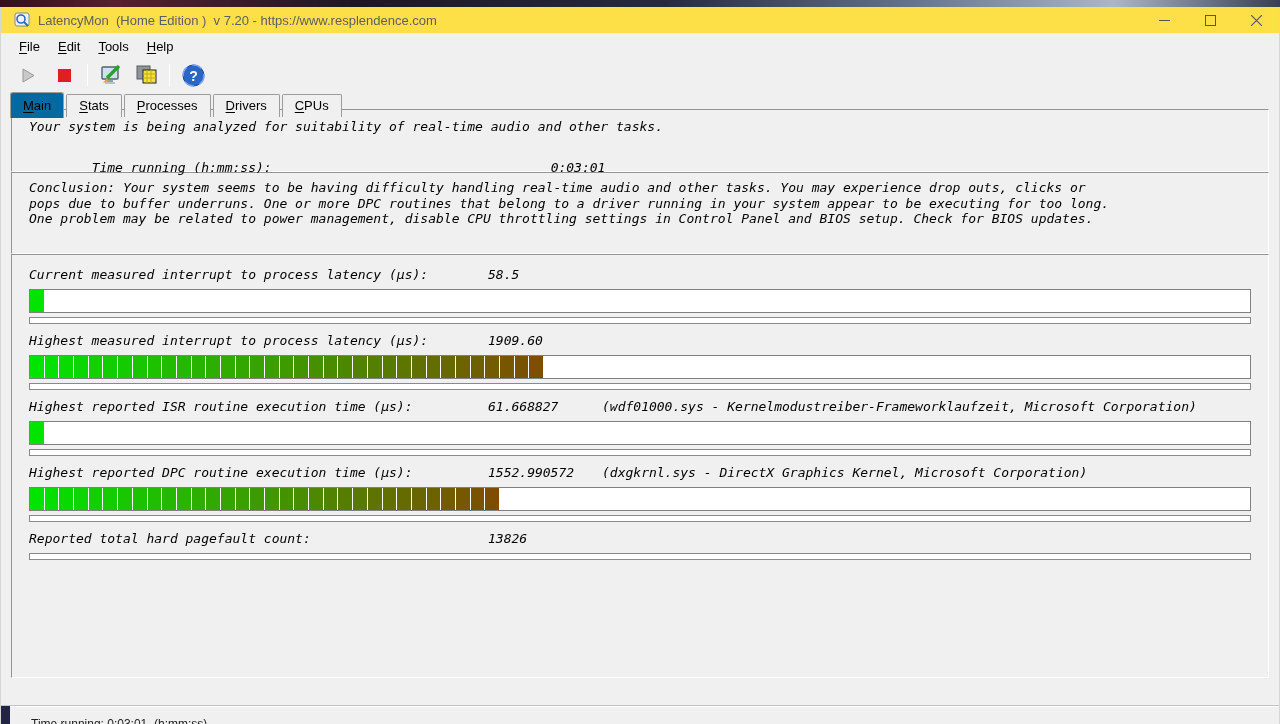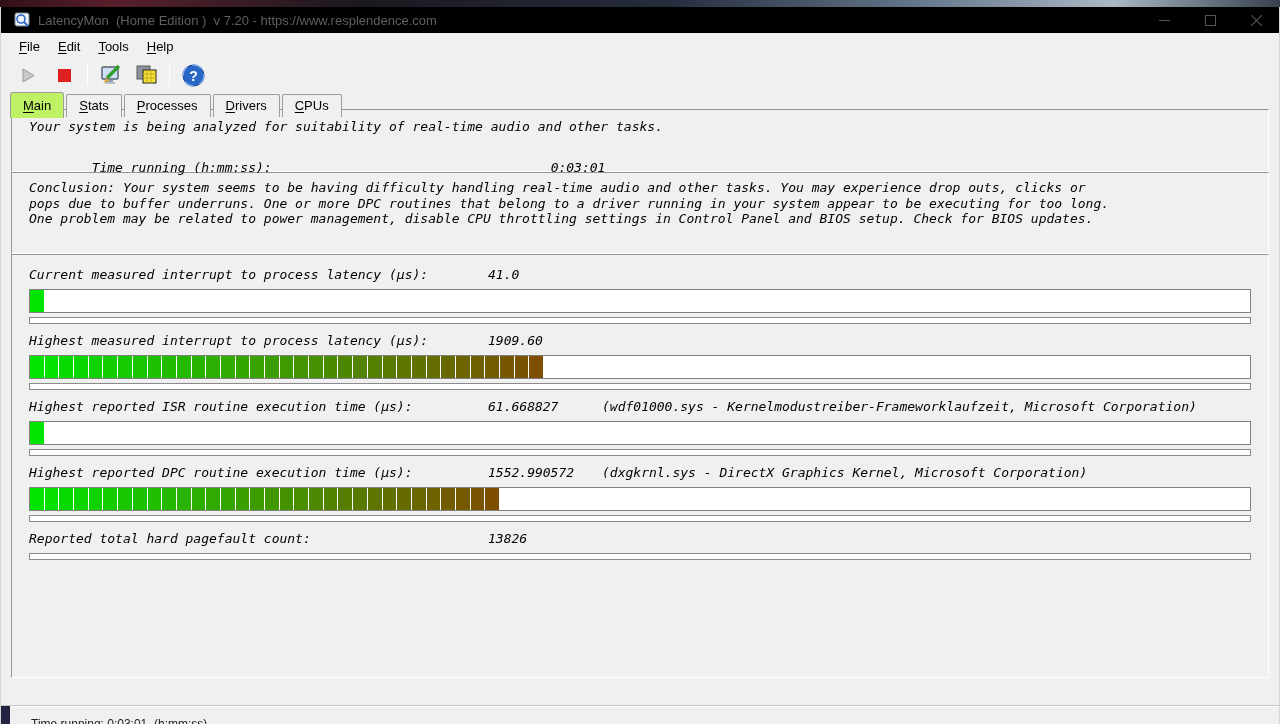--- a/index.html
+++ b/index.html
@@ -10,21 +10,21 @@
   }
   
   .wallpaper {
     height:7px; width:100%;
     background:linear-gradient(90deg,#331018 0%,#58202a 9%,#1c1820 28%,#242c3c 52%,#66788c 72%,#aab8c4 87%,#36404e 100%);
   }
   .window { position:absolute; top:7px; left:0; right:0; bottom:0; background:#f0f0f0;
             border-left:1px solid #d6d6d6; border-right:1px solid #d6d6d6; }
 
   
-  .titlebar { height:26px; background:#000000; display:flex; align-items:center; padding-left:13px; }
+  .titlebar { height:26px; background:#fde047; display:flex; align-items:center; padding-left:13px; }
   .app-icon { width:16px; height:16px; margin-right:8px; flex:none; }
   .title-text { font-size:13px; color:#5f5f5f; white-space:pre; }
   .win-controls { margin-left:auto; display:flex; height:100%; }
   .win-btn { width:46px; height:100%; display:flex; align-items:center; justify-content:center;
              color:#444; font-size:13px; cursor:default; }
   .win-btn svg { display:block; }
 
   
   .menubar { height:27px; display:flex; align-items:center; padding-left:9px;
              background:#f0f0f0; font-size:13px; color:#000; }
@@ -37,21 +37,21 @@
   .tb-btn { width:28px; height:26px; display:flex; align-items:center; justify-content:center; }
   .tb-sep { width:1px; height:22px; background:#cfcfcf; border-right:1px solid #ffffff; margin:0 2px; }
   .stop-sq { width:13px; height:13px; }
 
   
   .tabbar { height:27px; display:flex; align-items:flex-end; padding-left:9px; position:relative; background:#f0f0f0; }
   .tabbar::after { content:""; position:absolute; left:0; right:0; bottom:0; height:1px; background:#9c9c9c; }
   .tab { position:relative; z-index:1; font-size:13px; color:#000; background:#f0f0f0;
          border:1px solid #9c9c9c; border-bottom:none; padding:3px 12px 4px; margin-right:2px;
          border-radius:2px 2px 0 0; }
-  .tab.active { z-index:3; background:#bef264; padding-top:5px; padding-bottom:5px; margin-bottom:-1px;
+  .tab.active { z-index:3; background:#0369a1; padding-top:5px; padding-bottom:5px; margin-bottom:-1px;
                 border-radius:3px 3px 0 0; }
 
   
   .content { position:absolute; top:91px; bottom:19px; left:0; right:0; background:#f0f0f0;
              padding:11px 10px 0; overflow:hidden; }
   .panel { background:#f0f0f0; border:1px solid #949494; border-right-color:#ffffff; border-bottom-color:#ffffff;
            margin-bottom:0;font-style:italic; }
   .mono { font-family:"DejaVu Sans Mono", monospace; font-size:13px; color:#000; white-space:pre; }
   .panel-intro { padding:9px 17px 9px; }
   .intro-line { height:17px; margin-bottom:9px; }
@@ -168,21 +168,21 @@
     </div>
 
     <div class="panel panel-conclusion" id="conclusion-panel">
         <div class="mono concl-line">Conclusion: Your system seems to be having difficulty handling real-time audio and other tasks. You may experience drop outs, clicks or</div>
         <div class="mono concl-line">pops due to buffer underruns. One or more DPC routines that belong to a driver running in your system appear to be executing for too long.</div>
         <div class="mono concl-line">One problem may be related to power management, disable CPU throttling settings in Control Panel and BIOS setup. Check for BIOS updates.</div>
       </div>
 
     <div class="panel panel-measure" id="measure-panel">
         <div>
-          <div class="mono m-label-row"><span class="kv-label">Current measured interrupt to process latency (µs):</span><span class="m-value">41.0</span></div>
+          <div class="mono m-label-row"><span class="kv-label">Current measured interrupt to process latency (µs):</span><span class="m-value">58.5</span></div>
           <div class="trough"><span class="seg" style="background: rgb(0, 228, 0);"></span></div>
           <div class="strip"></div>
         </div>
         <div>
           <div class="mono m-label-row"><span class="kv-label">Highest measured interrupt to process latency (µs):</span><span class="m-value">1909.60</span></div>
           <div class="trough"><span class="seg" style="background: rgb(0, 228, 0);"></span><span class="seg" style="background: rgb(4, 224, 0);"></span><span class="seg" style="background: rgb(7, 219, 0);"></span><span class="seg" style="background: rgb(11, 215, 0);"></span><span class="seg" style="background: rgb(15, 210, 0);"></span><span class="seg" style="background: rgb(18, 206, 0);"></span><span class="seg" style="background: rgb(22, 202, 0);"></span><span class="seg" style="background: rgb(26, 197, 0);"></span><span class="seg" style="background: rgb(29, 193, 0);"></span><span class="seg" style="background: rgb(33, 188, 0);"></span><span class="seg" style="background: rgb(37, 184, 0);"></span><span class="seg" style="background: rgb(40, 179, 0);"></span><span class="seg" style="background: rgb(44, 175, 0);"></span><span class="seg" style="background: rgb(48, 171, 0);"></span><span class="seg" style="background: rgb(51, 166, 0);"></span><span class="seg" style="background: rgb(55, 162, 0);"></span><span class="seg" style="background: rgb(59, 157, 0);"></span><span class="seg" style="background: rgb(63, 153, 0);"></span><span class="seg" style="background: rgb(66, 149, 0);"></span><span class="seg" style="background: rgb(70, 144, 0);"></span><span class="seg" style="background: rgb(74, 140, 0);"></span><span class="seg" style="background: rgb(77, 135, 0);"></span><span class="seg" style="background: rgb(81, 131, 0);"></span><span class="seg" style="background: rgb(85, 127, 0);"></span><span class="seg" style="background: rgb(88, 122, 0);"></span><span class="seg" style="background: rgb(92, 118, 0);"></span><span class="seg" style="background: rgb(96, 113, 0);"></span><span class="seg" style="background: rgb(99, 109, 0);"></span><span class="seg" style="background: rgb(103, 104, 0);"></span><span class="seg" style="background: rgb(107, 100, 0);"></span><span class="seg" style="background: rgb(110, 96, 0);"></span><span class="seg" style="background: rgb(114, 91, 0);"></span><span class="seg" style="background: rgb(118, 87, 0);"></span><span class="seg" style="background: rgb(121, 82, 0);"></span><span class="seg" style="background: rgb(125, 78, 0);"></span></div>
           <div class="strip"></div>
         </div>
         <div>
           <div class="mono m-label-row"><span class="kv-label">Highest reported ISR routine execution time (µs):</span><span class="m-value">61.668827</span><span class="m-detail">(wdf01000.sys - Kernelmodustreiber-Frameworklaufzeit, Microsoft Corporation)</span></div>

